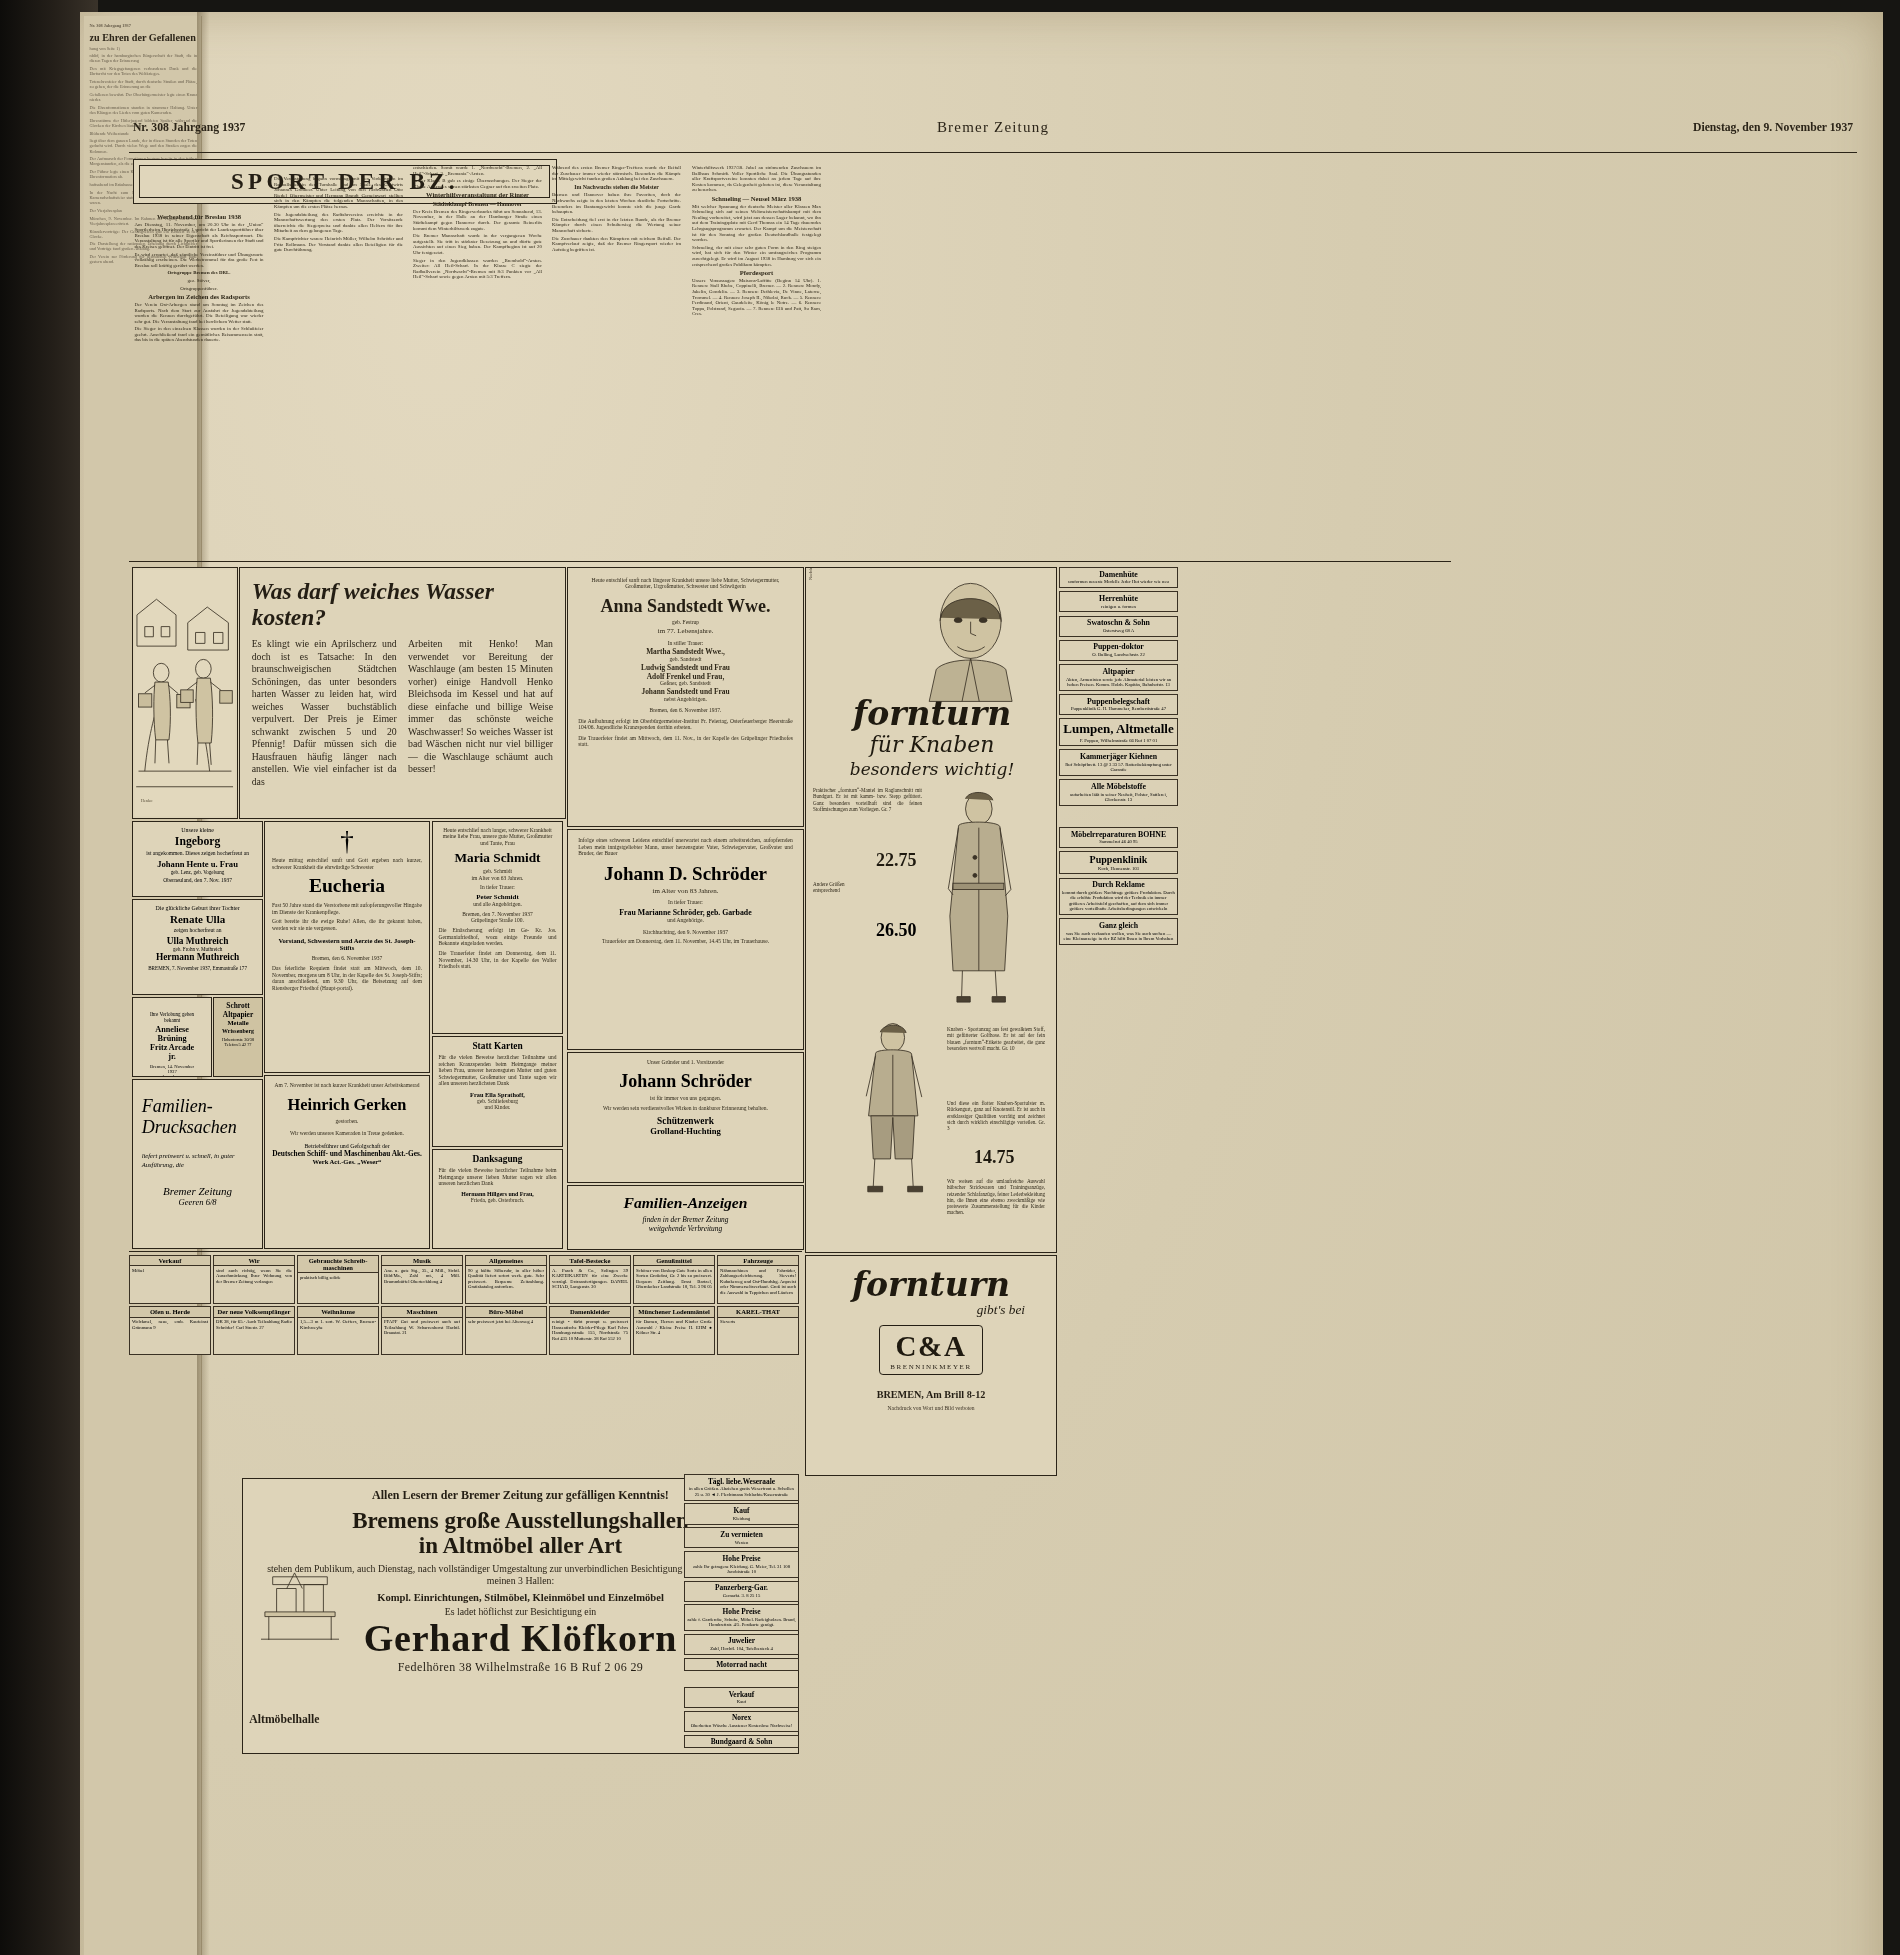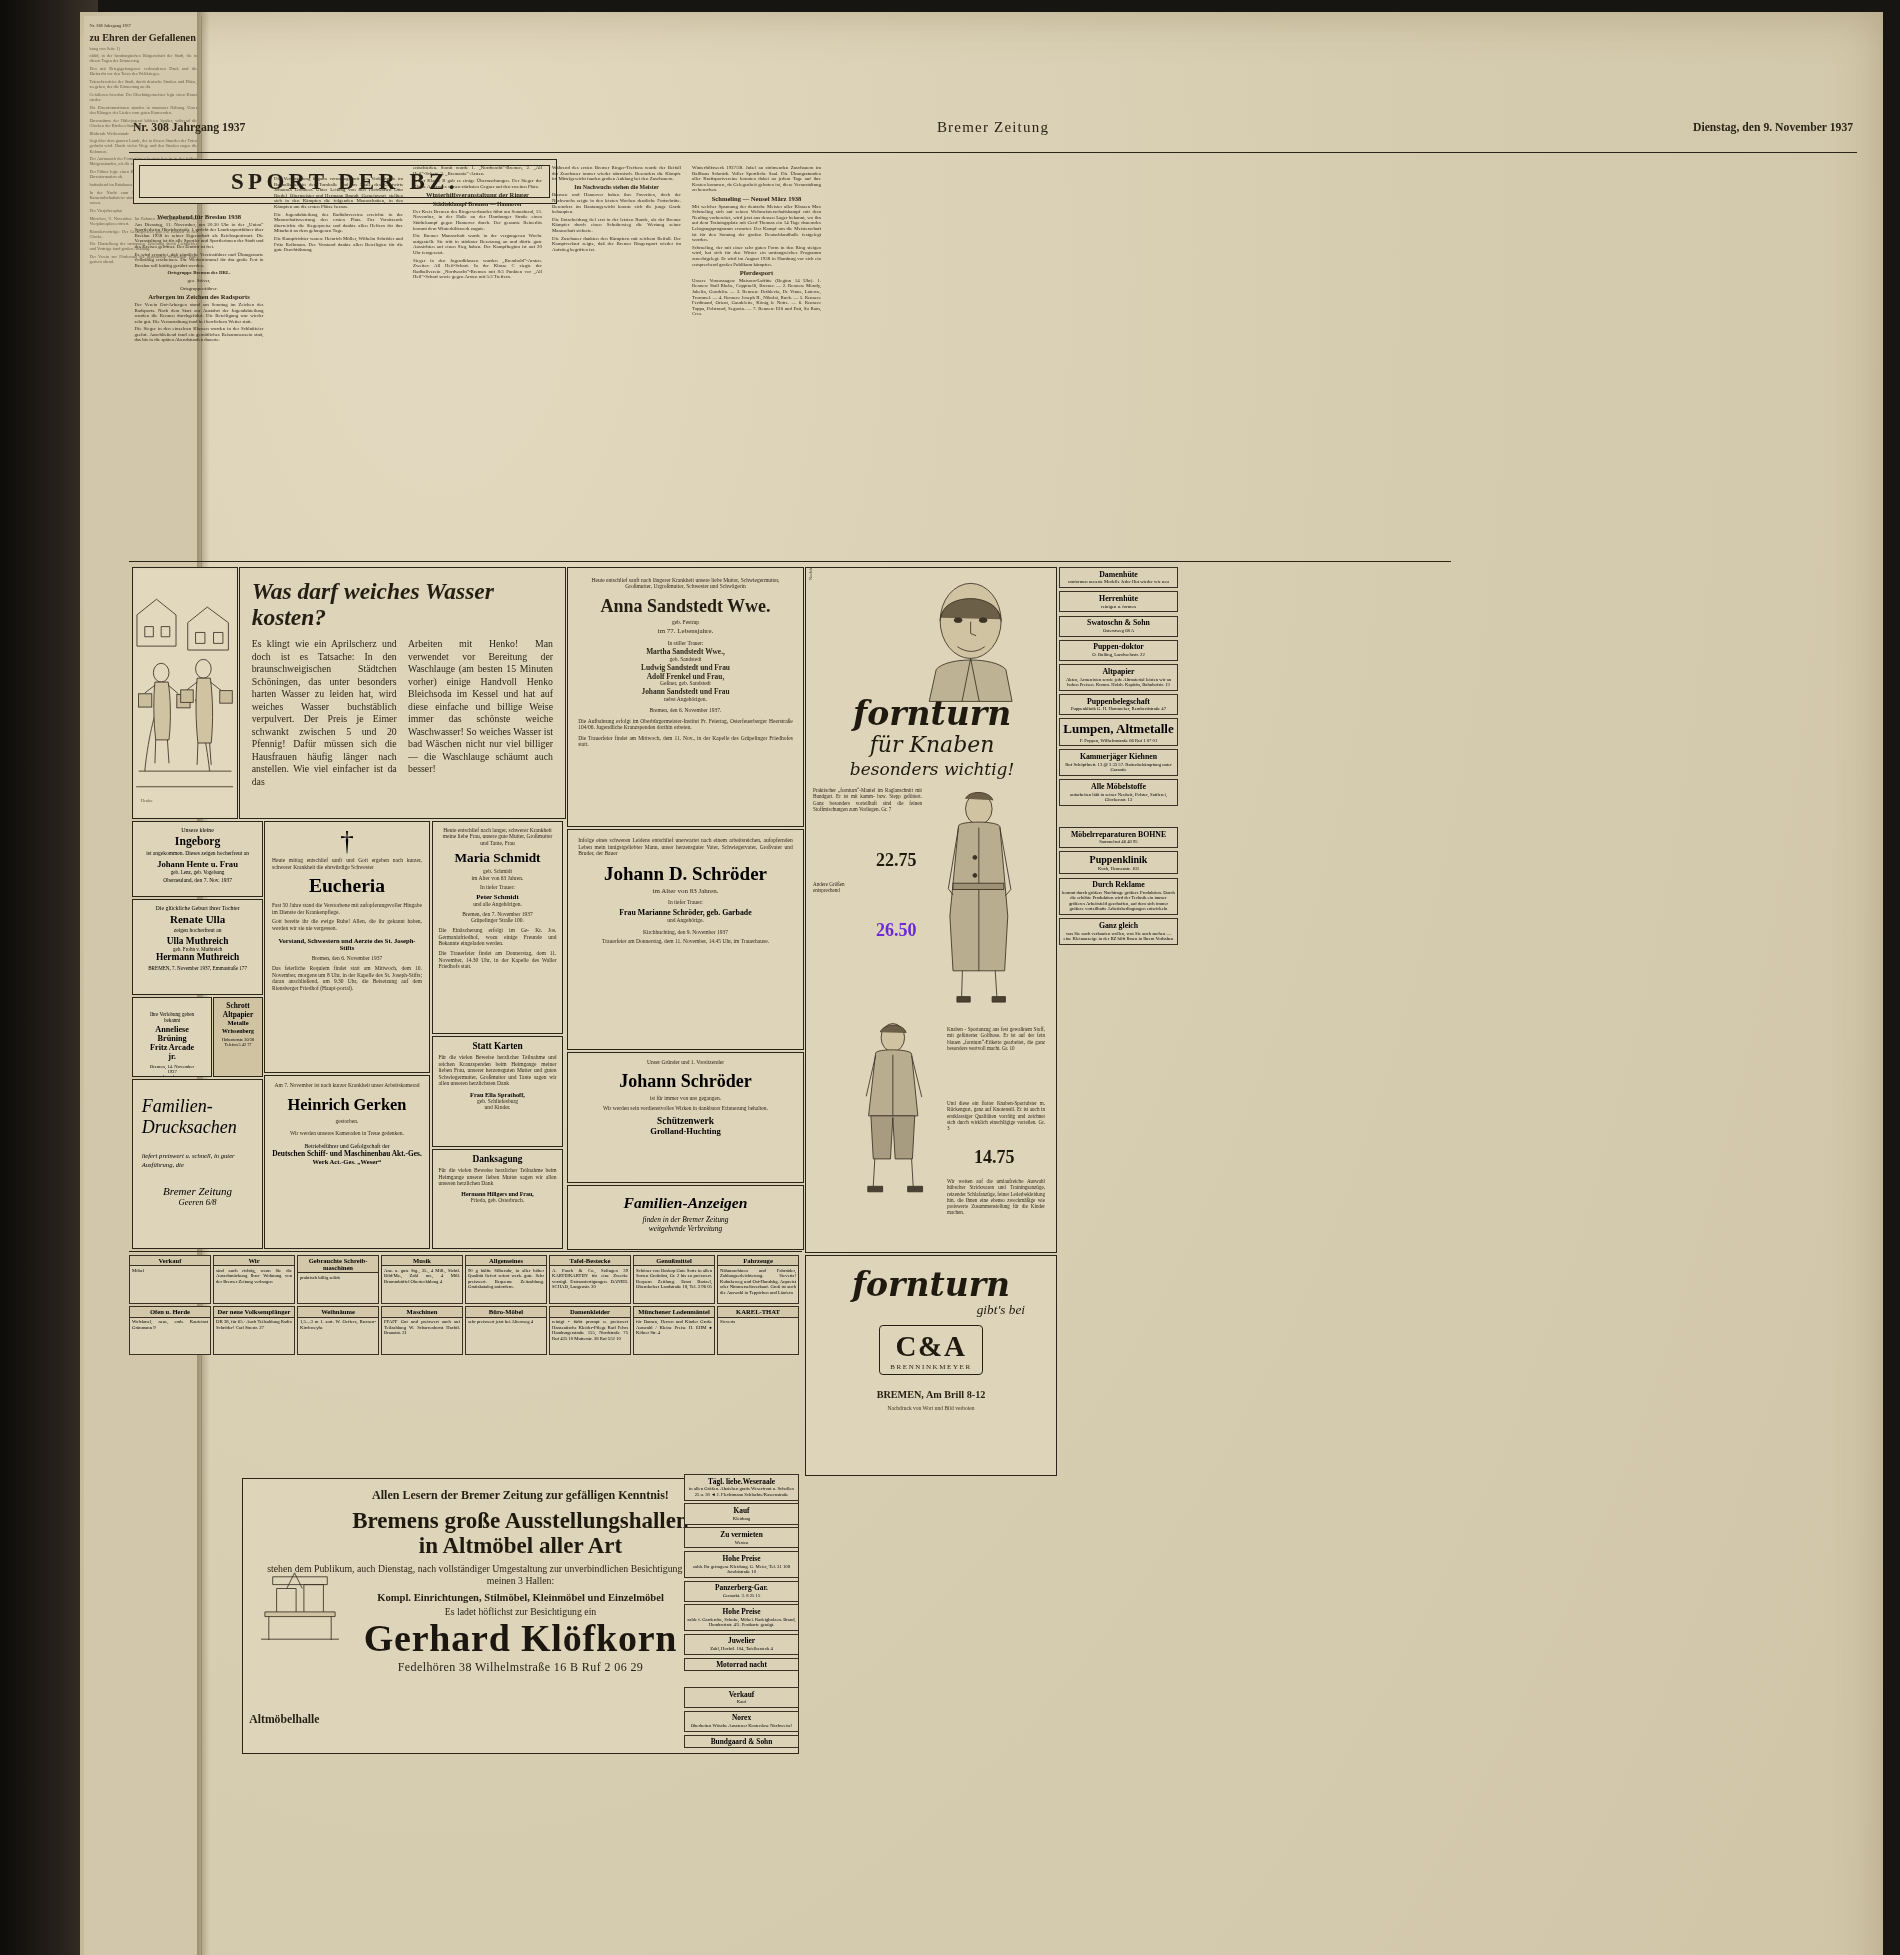--- a/index.html
+++ b/index.html
@@ -285,21 +285,21 @@
           <circle cx="112" cy="226" r="5" fill="#3b3326"></circle>
           <path d="M80 470 L78 536"></path>
             <path d="M164 470 L168 536"></path>
           <path d="M66 536 h34 v14 h-34 Z" fill="#4a4132"></path>
           <path d="M156 536 h34 v14 h-34 Z" fill="#4a4132"></path>
         </g>
       </svg>
       <div style="position:absolute;left:7px;top:219px;width:109px;font-size:5.1px;line-height:6.3px;color:#2e2718;text-align:justify;">Praktischer „fornturn“-Mantel im Raglanschnitt mit Bundgurt. Er ist mit kamm- bzw. Stepp gefüttert. Ganz besonders vorteilhaft sind die feinen Stoffmischungen zum Vorliegen. Gr. 7</div>
       <div style="position:absolute;left:70px;top:282px;font-size:18px;font-weight:bold;color:#1f1a10;">22.75</div>
       <div style="position:absolute;left:7px;top:313px;width:59px;font-size:5.1px;line-height:6.3px;color:#2e2718;">Andere Größen entsprechend</div>
-      <div style="position:absolute;left:70px;top:352px;font-size:18px;font-weight:bold;color:#6d28d9;">26.50</div>
+      <div style="position:absolute;left:70px;top:352px;font-size:18px;font-weight:bold;color:#000000;">26.50</div>
 
       <svg width="90" height="184" style="position:absolute;left:43px;top:450px;" viewBox="0 0 230 470">
         <g class="ink">
           <ellipse cx="112" cy="50" rx="30" ry="36" fill="#cfc3a2"></ellipse>
           <path d="M80 36 C88 12 140 12 146 38" fill="#6b6047"></path>
           <path d="M68 90 C68 78 158 78 160 92 L176 250 L50 250 Z" fill="#b8ad8f"></path>
           <path d="M112 94 L112 250"></path>
           <path d="M68 96 L44 200"></path>
             <path d="M160 96 L186 202"></path>
           <path d="M56 250 L62 360 L106 360 L112 254 L118 360 L162 360 L168 250 Z" fill="#a79c80"></path>

